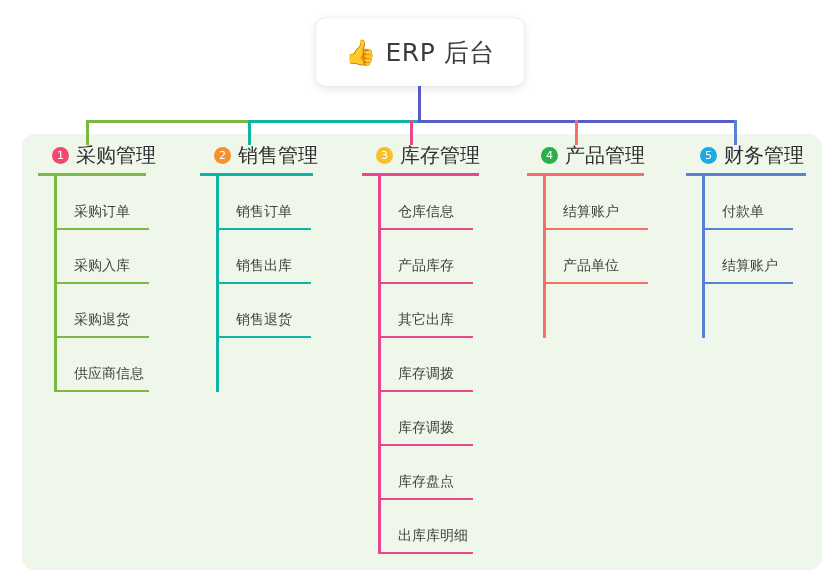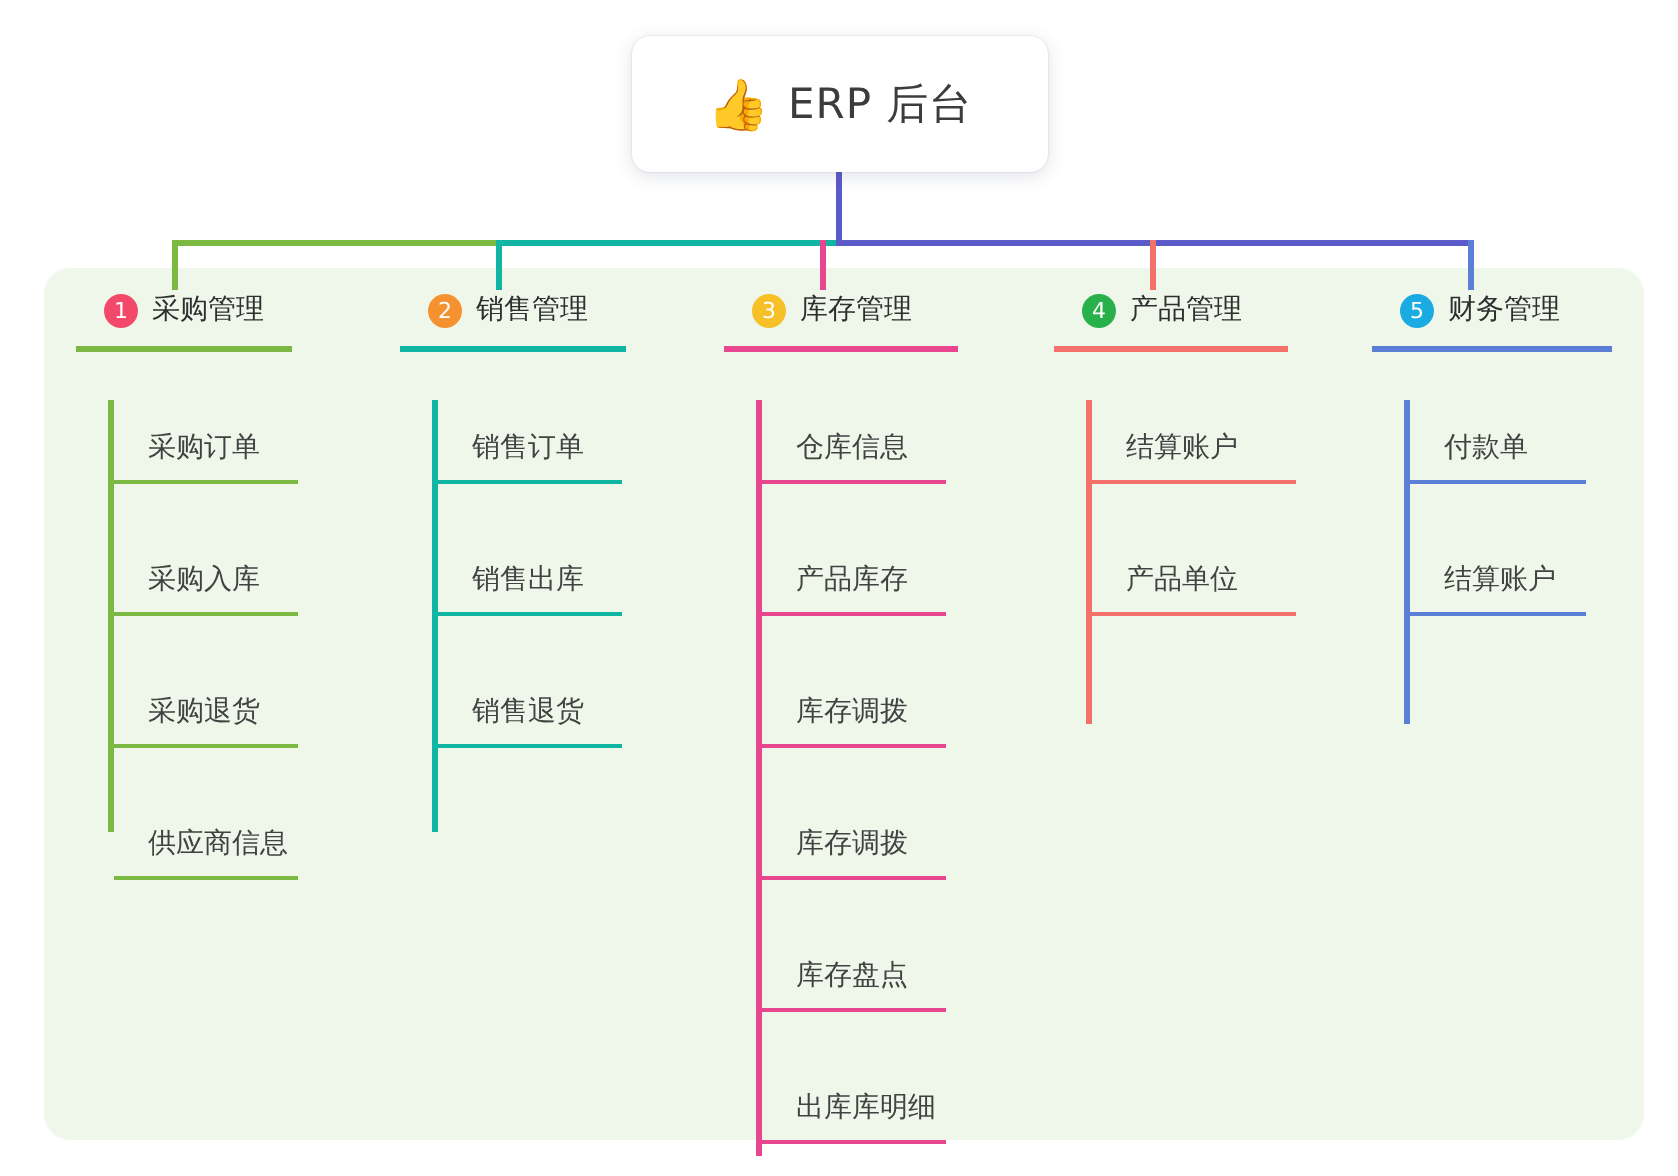--- a/index.html
+++ b/index.html
@@ -34,21 +34,21 @@
     justify-content: center;
     gap: 9px;
     z-index: 5;
   }
   .root-emoji {
     font-size: 25px;
     line-height: 1;
     display: block;
   }
   .root-title {
-    font-size: 21px;
+    font-size: 25px;
     color: #3c3c3c;
     letter-spacing: 0.5px;
     white-space: nowrap;
   }
 
   
   .panel {
     position: absolute;
     left: 22px;
     top: 134px;
@@ -88,21 +88,21 @@
     height: 17px;
     border-radius: 50%;
     color: #ffffff;
     font-size: 11px;
     line-height: 17px;
     text-align: center;
     flex: 0 0 auto;
     font-family: "DejaVu Sans", "Liberation Sans", sans-serif;
   }
   .branch-title {
-    font-size: 14px;
+    font-size: 20px;
     color: #2f2f2f;
     white-space: nowrap;
   }
   .branch-rule {
     height: 3px;
     margin-top: 6px;
   }
 
   
   .leaves {
@@ -111,23 +111,22 @@
     padding-left: 16px;
   }
   .spine {
     position: absolute;
     left: 16px;
     top: 0;
     width: 3px;
   }
   .leaf {
     position: relative;
-    height: 42px;
+    height: 54px;
     box-sizing: border-box;
-    margin-top: 24px;
   }
   .leaf-label {
     position: absolute;
     left: 20px;
     bottom: 9px;
     font-size: 14px;
     color: #424242;
     white-space: nowrap;
   }
   .leaf-rule {
@@ -220,20 +219,24 @@
           <div class="spine" style="background: rgb(232, 70, 143); height: 378px;"></div>
           <div class="leaf">
             <span class="leaf-label">仓库信息</span>
             <div class="leaf-rule" style="width: 92px; background: rgb(232, 70, 143);"></div>
           </div>
           <div class="leaf">
             <span class="leaf-label">产品库存</span>
             <div class="leaf-rule" style="width: 92px; background: rgb(232, 70, 143);"></div>
           </div>
           <div class="leaf">
+            <span class="leaf-label">其它出库</span>
+            <div class="leaf-rule" style="width: 92px; background: rgb(232, 70, 143);"></div>
+          </div>
+          <div class="leaf">
             <span class="leaf-label">库存调拨</span>
             <div class="leaf-rule" style="width: 92px; background: rgb(232, 70, 143);"></div>
           </div>
           <div class="leaf">
             <span class="leaf-label">库存调拨</span>
             <div class="leaf-rule" style="width: 92px; background: rgb(232, 70, 143);"></div>
           </div>
           <div class="leaf">
             <span class="leaf-label">库存盘点</span>
             <div class="leaf-rule" style="width: 92px; background: rgb(232, 70, 143);"></div>

